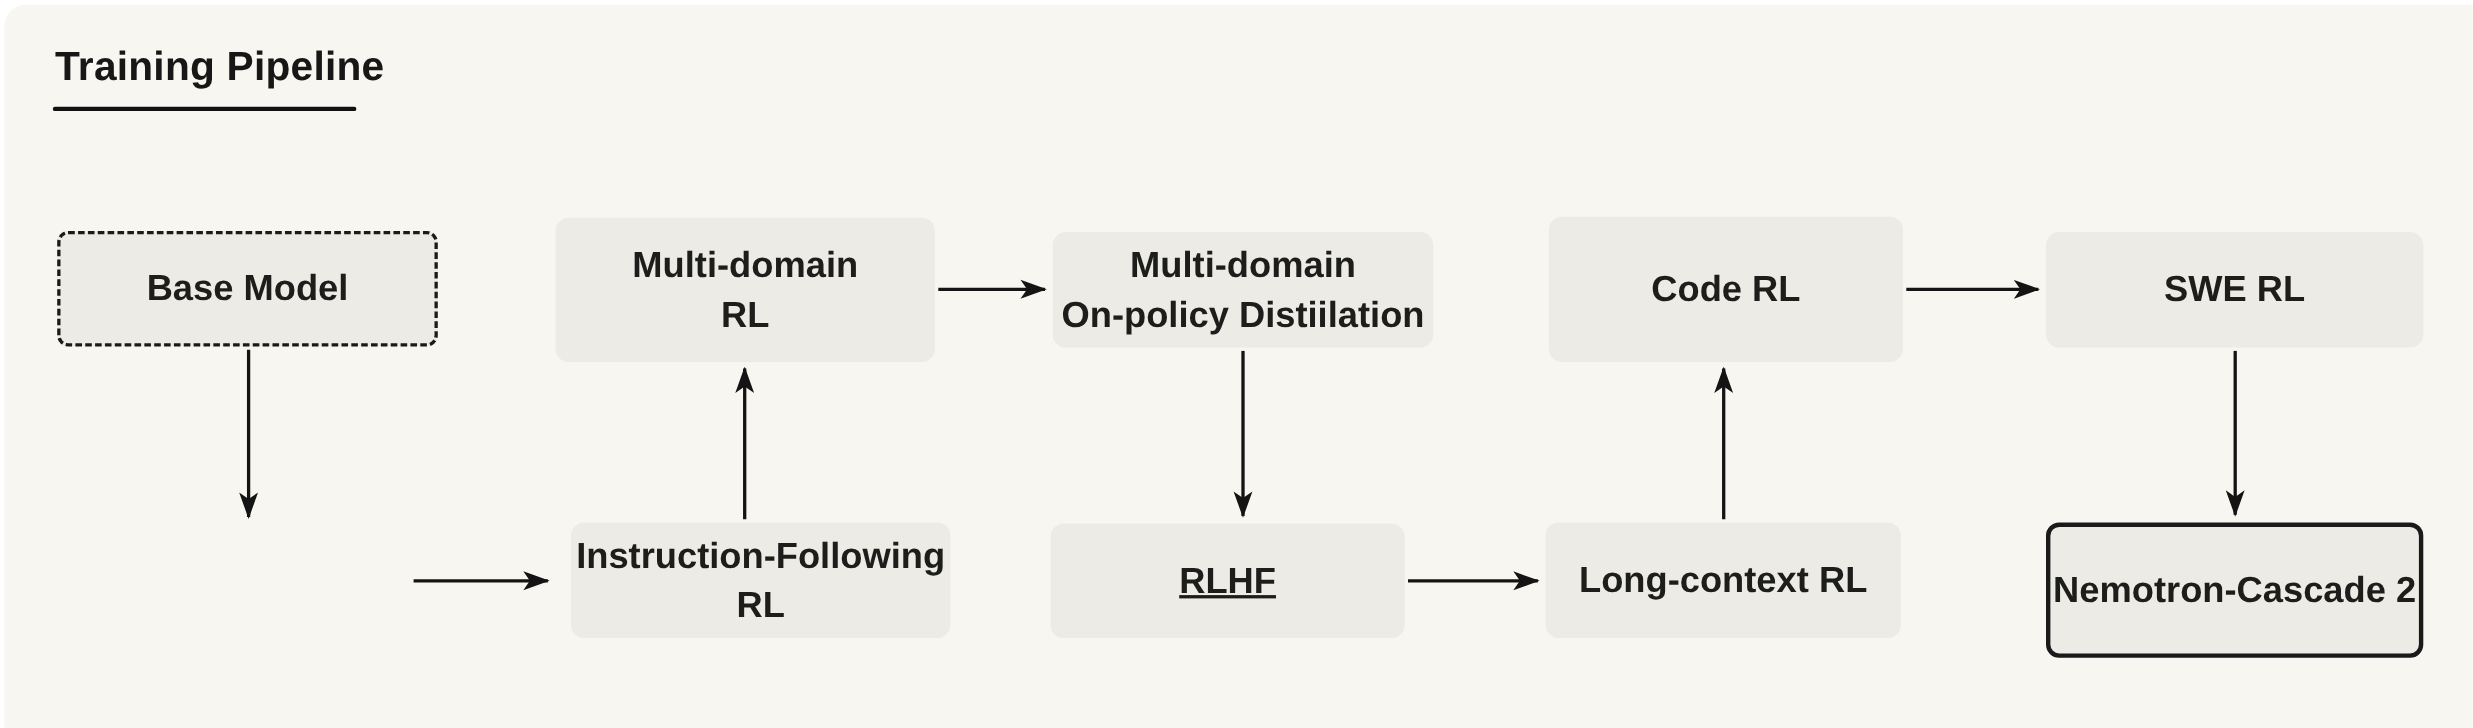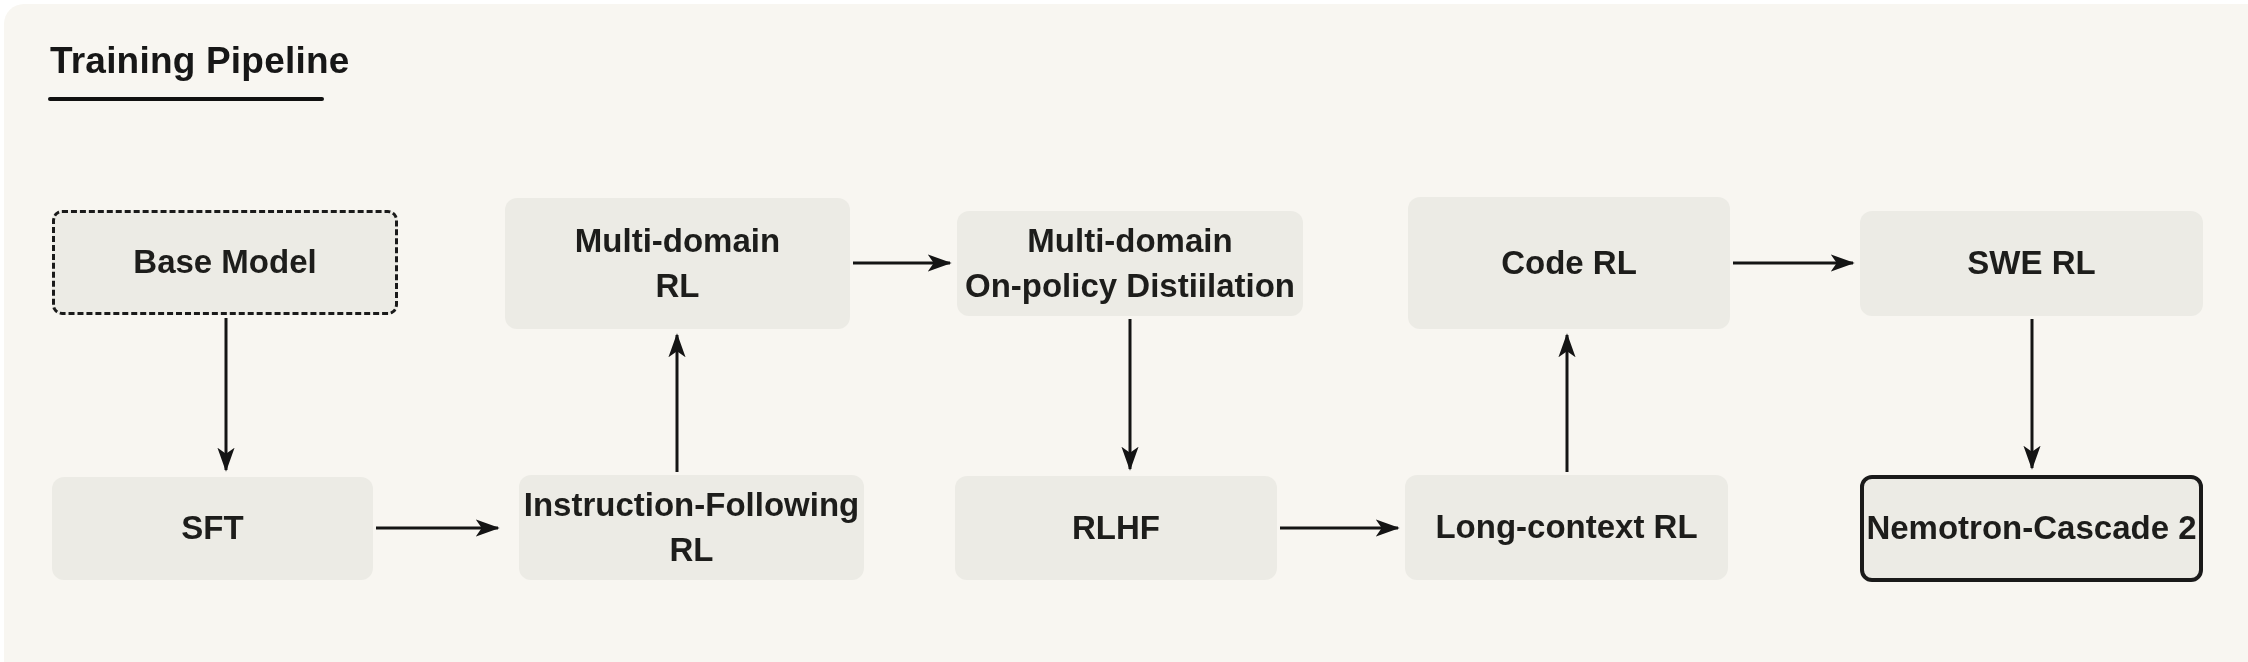--- a/index.html
+++ b/index.html
@@ -68,23 +68,23 @@
     border-radius: 12px;
   }
   
   #n-base-model   { left: 52px;   top: 210px; width: 346px; height: 105px; }
   #n-mdrl         { left: 505px;  top: 198px; width: 345px; height: 131px; }
   #n-distill      { left: 957px;  top: 211px; width: 346px; height: 105px; }
   #n-code-rl      { left: 1408px; top: 197px; width: 322px; height: 132px; }
   #n-swe-rl       { left: 1860px; top: 211px; width: 343px; height: 105px; }
   #n-sft          { left: 52px;   top: 477px; width: 321px; height: 103px; }
   #n-ifrl         { left: 505px;  top: 475px; width: 345px; height: 105px; margin-left: 14px; }
-  #n-rlhf         { left: 955px;  top: 476px; width: 322px; height: 104px; }
+  #n-rlhf         { left: 955px;  top: 476px; width: 322px; height: 104px; text-decoration: underline; }
   #n-lcrl         { left: 1405px; top: 475px; width: 323px; height: 105px; text-align: center; }
-  #n-nemotron     { left: 1860px; top: 475px; width: 343px; height: 107px; text-align: right; }
+  #n-nemotron     { left: 1860px; top: 475px; width: 343px; height: 123px; text-align: right; }
   .edges {
     position: absolute;
     left: 0; top: 0;
     width: 2248px;
     height: 662px;
     pointer-events: none;
   }
   .edges line {
     stroke: #141414;
     stroke-width: 3;
@@ -116,19 +116,18 @@
     <line x1="2032" y1="319" x2="2032" y2="468" marker-end="url(#arrow)"></line>
   </svg>
 
   <div class="node dashed" id="n-base-model">Base Model</div>
   <div class="node" id="n-mdrl">Multi-domain
 RL</div>
   <div class="node" id="n-distill">Multi-domain
 On-policy Distiilation</div>
   <div class="node" id="n-code-rl">Code RL</div>
   <div class="node" id="n-swe-rl">SWE RL</div>
-  <div class="node" id="n-sft">SFT</div>
   <div class="node" id="n-ifrl">Instruction-Following
 RL</div>
   <div class="node" id="n-rlhf">RLHF</div>
   <div class="node" id="n-lcrl">Long-context RL</div>
   <div class="node outlined" id="n-nemotron">Nemotron-Cascade 2</div>
 </div>
 
 </body></html>

